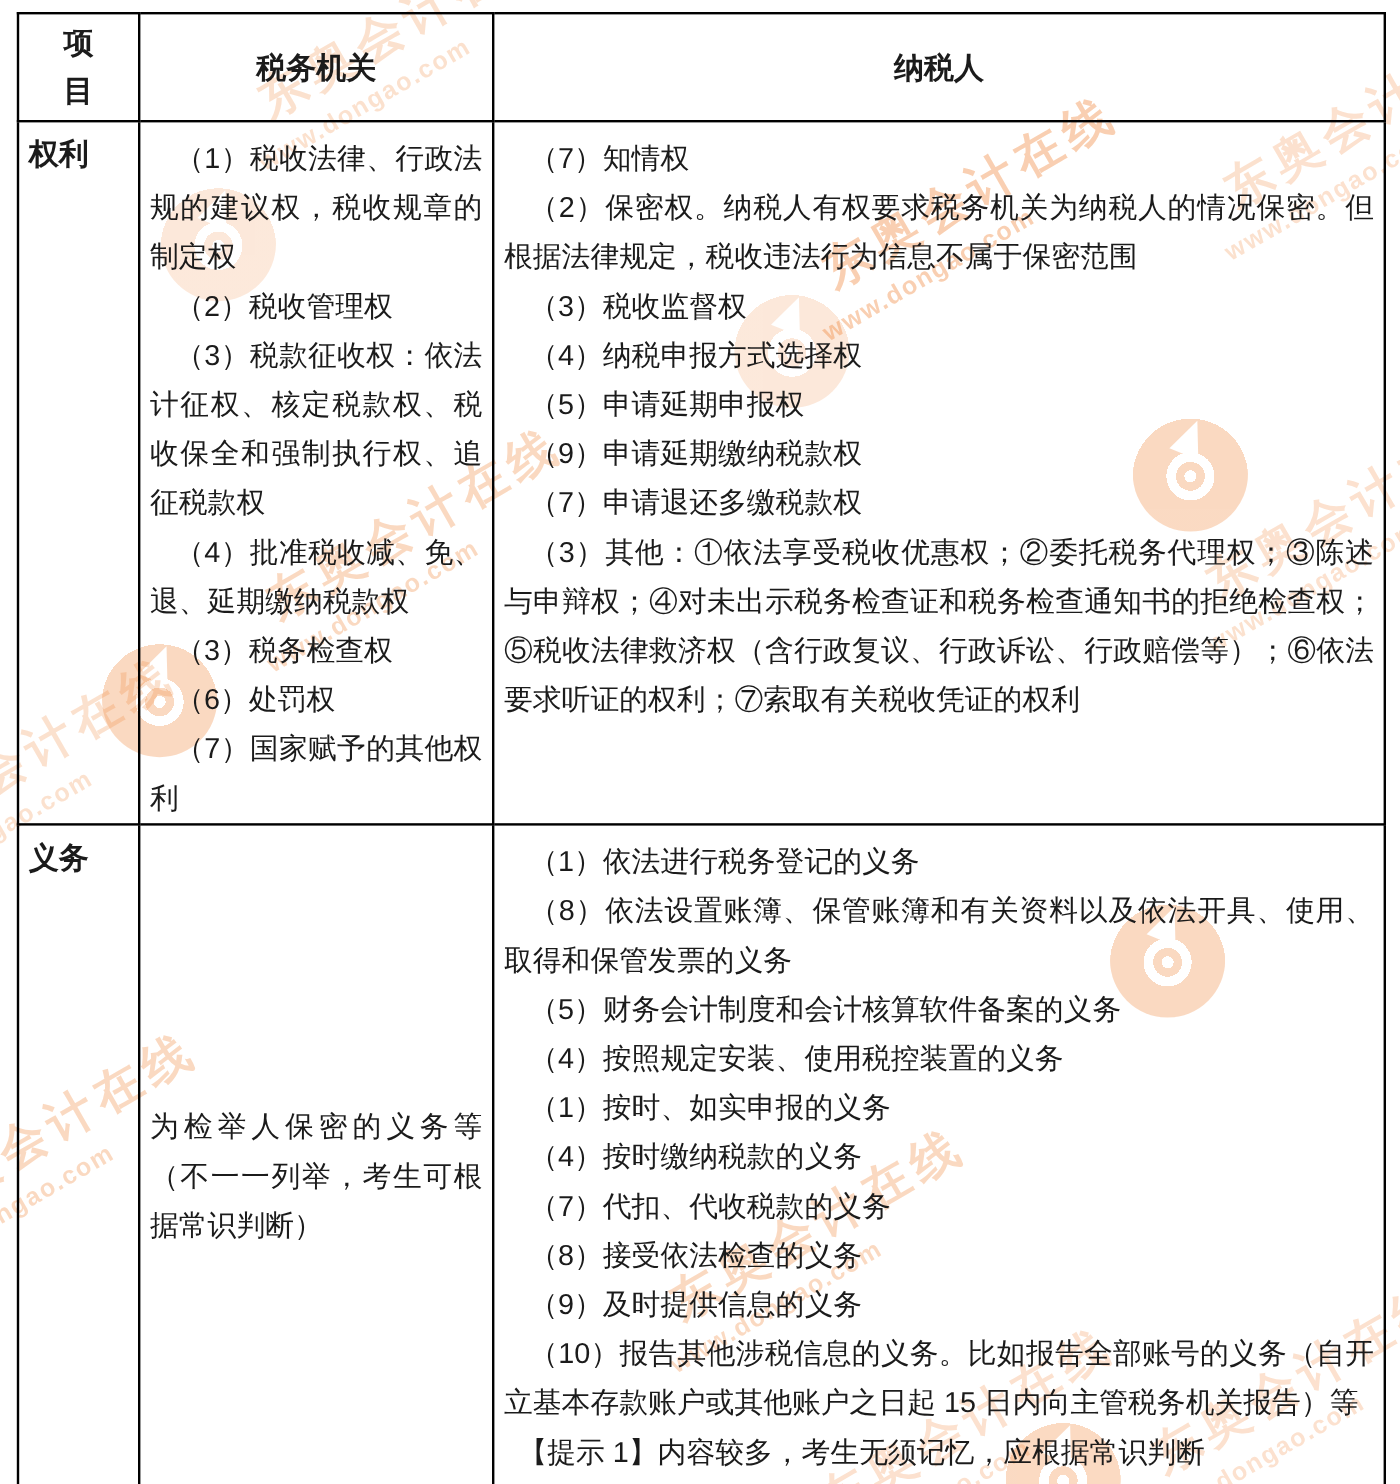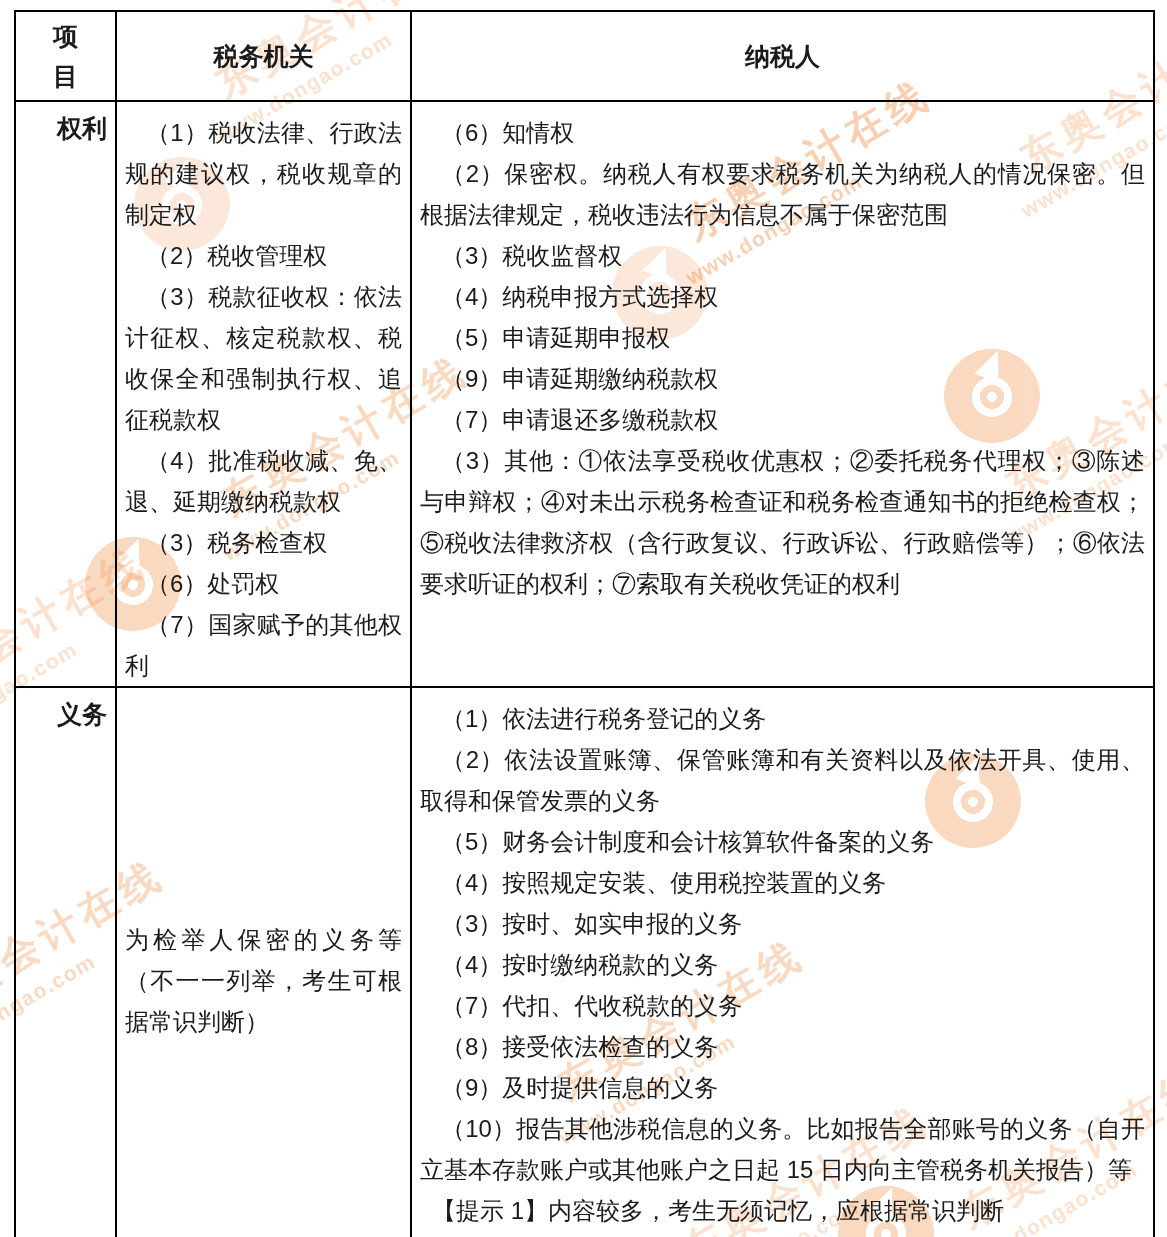--- a/index.html
+++ b/index.html
@@ -35,21 +35,21 @@
   
   table.doc {
     position:absolute; left:14px; top:10px; z-index:1;
     width:1139px; border-collapse:collapse; table-layout:fixed;
     background:transparent;
   }
   .doc th, .doc td { border:2px solid #000; vertical-align:top; padding:10px 8px 0 8px; }
   .doc thead tr { height:85px; }
   .doc thead th { vertical-align:middle; text-align:center; font-size:25px; font-weight:bold; padding:4px 2px; }
   .stack { display:inline-block; width:1em; word-break:break-all; line-height:1.6; }
-  .row-label { vertical-align:middle; text-align:right; font-weight:bold; font-size:25px;margin-top:20px; }
+  .row-label { vertical-align:middle; text-align:left; font-weight:bold; font-size:25px;margin-top:20px; }
   tr.r-rights { height:543px; }
   tr.r-duties { height:585px; }
   td.v-mid { vertical-align:middle; padding-bottom:10px; }
   .para {
     margin:0; font-size:24px; line-height:41px;
     text-align:justify; text-indent:21px;
     word-break:break-all; overflow-wrap:anywhere;
   }
   .hint { text-indent:0;margin-left:12px; }
   .no-indent .para { text-indent:0; }
@@ -126,41 +126,41 @@
       <td>
           <p class="para">（1）税收法律、行政法规的建议权，税收规章的制定权</p>
           <p class="para">（2）税收管理权</p>
           <p class="para">（3）税款征收权：依法计征权、核定税款权、税收保全和强制执行权、追征税款权</p>
           <p class="para">（4）批准税收减、免、退、延期缴纳税款权</p>
           <p class="para">（3）税务检查权</p>
           <p class="para">（6）处罚权</p>
           <p class="para">（7）国家赋予的其他权利</p>
         </td>
       <td>
-          <p class="para">（6）知情权</p>
+          <p class="para">（7）知情权</p>
           <p class="para">（2）保密权。纳税人有权要求税务机关为纳税人的情况保密。但根据法律规定，税收违法行为信息不属于保密范围</p>
           <p class="para">（3）税收监督权</p>
           <p class="para">（4）纳税申报方式选择权</p>
           <p class="para">（5）申请延期申报权</p>
           <p class="para">（9）申请延期缴纳税款权</p>
           <p class="para">（7）申请退还多缴税款权</p>
           <p class="para">（3）其他：①依法享受税收优惠权；②委托税务代理权；③陈述与申辩权；④对未出示税务检查证和税务检查通知书的拒绝检查权；⑤税收法律救济权（含行政复议、行政诉讼、行政赔偿等）；⑥依法要求听证的权利；⑦索取有关税收凭证的权利</p>
         </td>
     </tr>
     <tr class="r-duties">
       <th class="row-label">义务</th>
       <td class="v-mid no-indent">
           <p class="para">为检举人保密的义务等（不一一列举，考生可根据常识判断）</p>
         </td>
       <td>
           <p class="para">（1）依法进行税务登记的义务</p>
-          <p class="para">（2）依法设置账簿、保管账簿和有关资料以及依法开具、使用、取得和保管发票的义务</p>
+          <p class="para">（8）依法设置账簿、保管账簿和有关资料以及依法开具、使用、取得和保管发票的义务</p>
           <p class="para">（5）财务会计制度和会计核算软件备案的义务</p>
           <p class="para">（4）按照规定安装、使用税控装置的义务</p>
-          <p class="para">（3）按时、如实申报的义务</p>
+          <p class="para">（1）按时、如实申报的义务</p>
           <p class="para">（4）按时缴纳税款的义务</p>
           <p class="para">（7）代扣、代收税款的义务</p>
           <p class="para">（8）接受依法检查的义务</p>
           <p class="para">（9）及时提供信息的义务</p>
           <p class="para">（10）报告其他涉税信息的义务。比如报告全部账号的义务（自开立基本存款账户或其他账户之日起 15 日内向主管税务机关报告）等</p>
           <p class="para hint">【提示 1】内容较多，考生无须记忆，应根据常识判断</p>
           <p class="para hint">【提示 2】需区分哪些是权利、哪些是义务</p>
         </td>
     </tr>
   </tbody>

